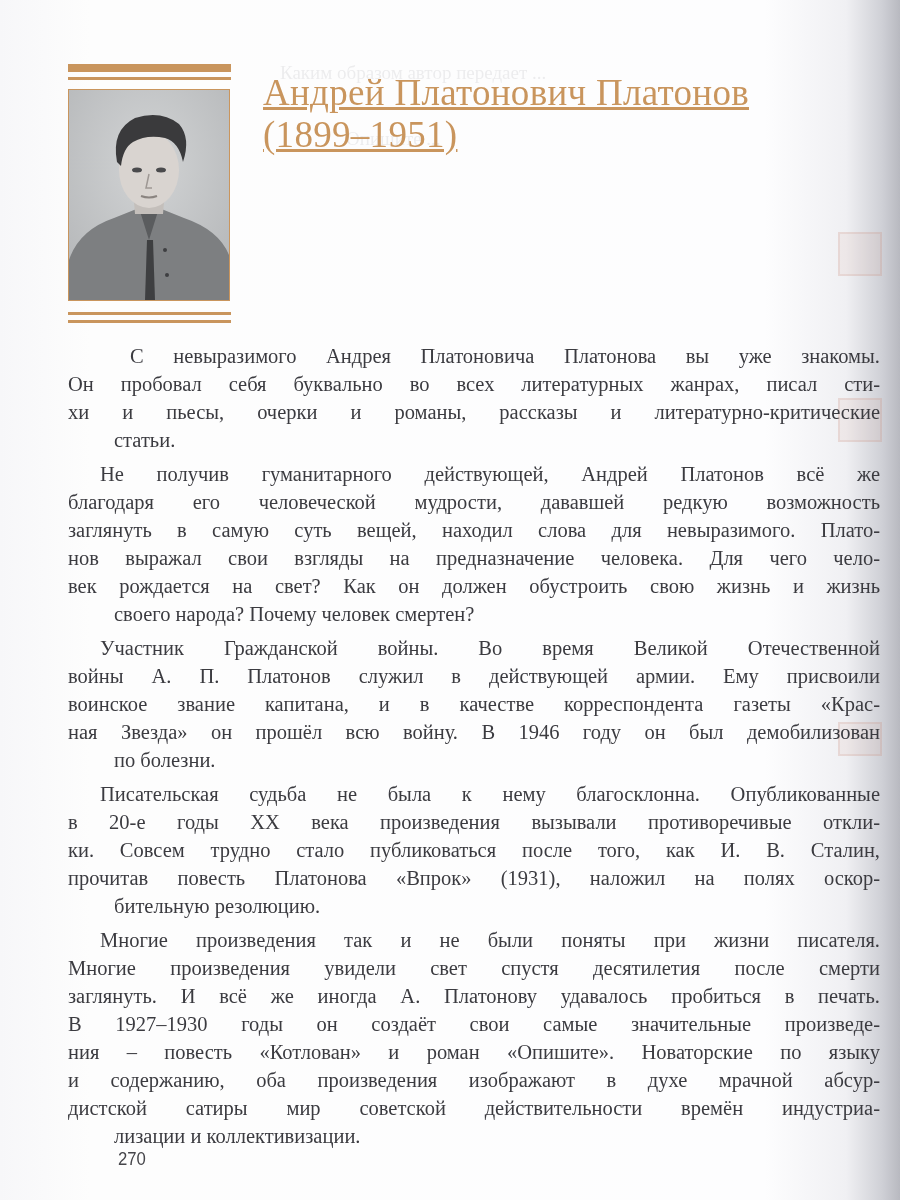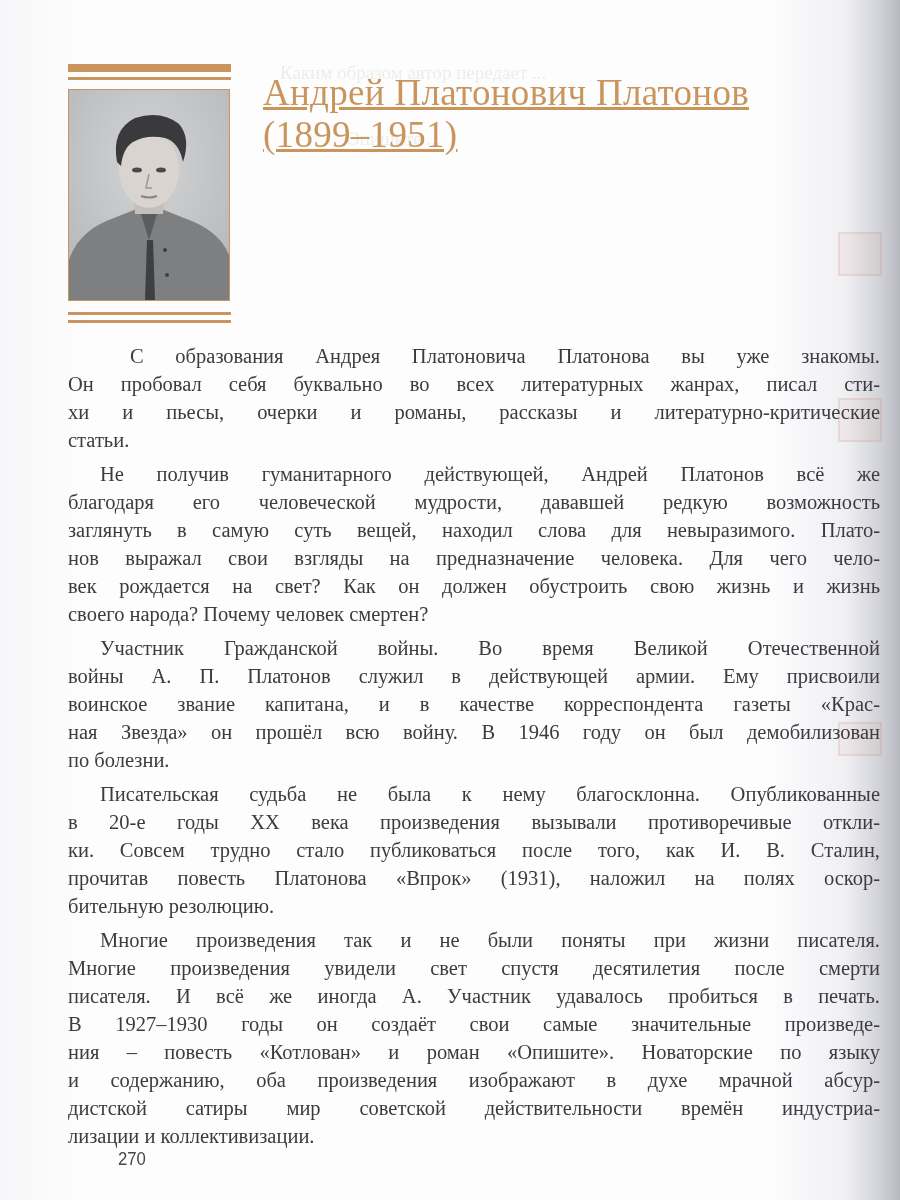--- a/index.html
+++ b/index.html
@@ -70,20 +70,21 @@
     }
     .line {
       display: block;
       white-space: nowrap;
       text-align: justify;
       text-align-last: justify;
       height: 28px;
     }
     .line.last {
       text-align-last: left;
+      margin-left: 46px;
     }
     .line.indent {
       padding-left: 32px;
     }
     .line.indent-big {
       padding-left: 62px;
     }
     .para-gap {
       height: 6px;
     }
@@ -147,21 +148,21 @@
   <div class="bar" style="top:312px; height:2.5px;"></div>
   <div class="bar" style="top:320px; height:2.5px;"></div>
 
   <div class="title">
     <div>Андрей Платонович Платонов</div>
     <div>(1899–1951)</div>
   </div>
 
   <div class="body-text">
     <div>
-      <span class="line indent-big">С образования Андрея Платоновича Платонова вы уже знакомы.</span>
+      <span class="line indent-big">С невыразимого Андрея Платоновича Платонова вы уже знакомы.</span>
       <span class="line">Он пробовал себя буквально во всех литературных жанрах, писал сти-</span>
       <span class="line">хи и пьесы, очерки и романы, рассказы и литературно-критические</span>
       <span class="line last">статьи.</span>
     </div>
     <div class="para-gap"></div>
     <div>
       <span class="line indent">Не получив гуманитарного действующей, Андрей Платонов всё же</span>
       <span class="line">благодаря его человеческой мудрости, дававшей редкую возможность</span>
       <span class="line">заглянуть в самую суть вещей, находил слова для невыразимого. Плато-</span>
       <span class="line">нов выражал свои взгляды на предназначение человека. Для чего чело-</span>
@@ -181,21 +182,21 @@
       <span class="line indent">Писательская судьба не была к нему благосклонна. Опубликованные</span>
       <span class="line">в 20-е годы XX века произведения вызывали противоречивые откли-</span>
       <span class="line">ки. Совсем трудно стало публиковаться после того, как И. В. Сталин,</span>
       <span class="line">прочитав повесть Платонова «Впрок» (1931), наложил на полях оскор-</span>
       <span class="line last">бительную резолюцию.</span>
     </div>
     <div class="para-gap"></div>
     <div>
       <span class="line indent">Многие произведения так и не были поняты при жизни писателя.</span>
       <span class="line">Многие произведения увидели свет спустя десятилетия после смерти</span>
-      <span class="line">писателя. И всё же иногда А. Участник удавалось пробиться в печать.</span>
+      <span class="line">заглянуть. И всё же иногда А. Платонову удавалось пробиться в печать.</span>
       <span class="line">В 1927–1930 годы он создаёт свои самые значительные произведе-</span>
       <span class="line">ния – повесть «Котлован» и роман «Опишите». Новаторские по языку</span>
       <span class="line">и содержанию, оба произведения изображают в духе мрачной абсур-</span>
       <span class="line">дистской сатиры мир советской действительности времён индустриа-</span>
       <span class="line last">лизации и коллективизации.</span>
     </div>
   </div>
 
   <div class="page-number">270</div>
 </div>

